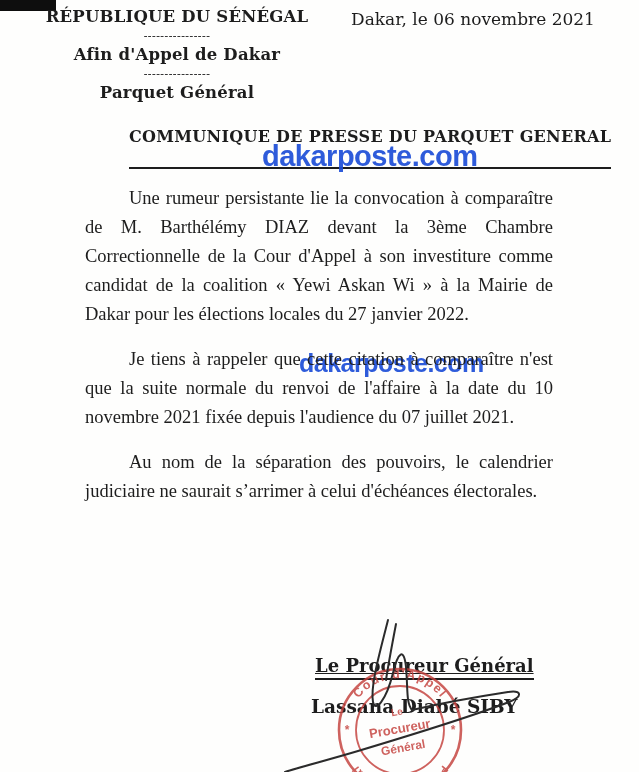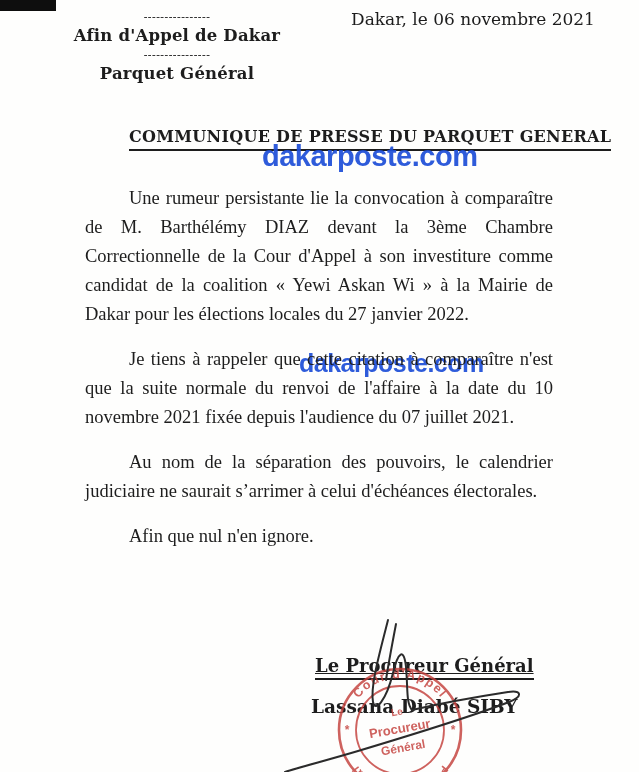--- a/index.html
+++ b/index.html
@@ -33,21 +33,21 @@
     position:absolute; top:9px; left:351px;
     font-size:17px; font-family:"DejaVu Serif", serif;
     white-space:nowrap;
   }
   .doc-title {
     position:absolute; top:127px; left:129px;
     font-family:"DejaVu Serif", serif;
     font-weight:bold; font-size:16px; letter-spacing:0.3px;
     white-space:nowrap;
     border-bottom:2px solid #1d1d1d;
-    padding-bottom:3px;
+    padding-bottom:21px;
   }
   .body-text {
     position:absolute; top:184px; left:85px; width:468px;
     font-size:18.5px; line-height:29px;
     text-align:justify;
   }
   .body-text p { text-indent:44px; margin-bottom:16px; }
   .watermark {
     position:absolute;
     font-family:"Liberation Sans", sans-serif;
@@ -82,38 +82,38 @@
   }
 </style>
 </head>
 <body>
 
 <div class="page">
 
   <div class="corner-bar"></div>
 
   <div class="letterhead">
+    <div class="org-line">RÉPUBLIQUE DU SÉNÉGAL</div>
     <div class="sep-line">----------------</div>
     <div class="org-line">Afin d'Appel de Dakar</div>
     <div class="sep-line">----------------</div>
     <div class="org-line">Parquet Général</div>
   </div>
 
   <div class="dateline">Dakar, le 06 novembre 2021</div>
 
   <div class="doc-title">COMMUNIQUE DE PRESSE DU PARQUET GENERAL</div>
 
   <div class="watermark wm-1">dakarposte.com</div>
   <div class="watermark wm-2">dakarposte.com</div>
 
   <div class="body-text">
     <p>Une rumeur persistante lie la convocation à comparaître de M. Barthélémy DIAZ devant la 3ème Chambre Correctionnelle de la Cour d'Appel à son investiture comme candidat de la coalition « Yewi Askan Wi » à la Mairie de Dakar pour les élections locales du 27 janvier 2022.</p>
     <p>Je tiens à rappeler que cette citation à comparaître n'est que la suite normale du renvoi de l'affaire à la date du 10 novembre 2021 fixée depuis l'audience du 07 juillet 2021.</p>
     <p>Au nom de la séparation des pouvoirs, le calendrier judiciaire ne saurait s’arrimer à celui d'échéances électorales.</p>
-    <p>Afin que nul n'en ignore.</p>
   </div>
 
   <div class="sig-role">Le Procureur Général</div>
   <div class="sig-name">Lassana Diabé SIBY</div>
 
   <svg class="sig-overlay" width="409" height="172" viewBox="0 0 409 172" xmlns="http://www.w3.org/2000/svg">
     <defs>
       <path id="arcTop" d="M 118 130 A 52 52 0 0 1 222 130"></path>
       <path id="arcBottom" d="M 214 163 A 52 52 0 0 1 126 163"></path>
     </defs>

